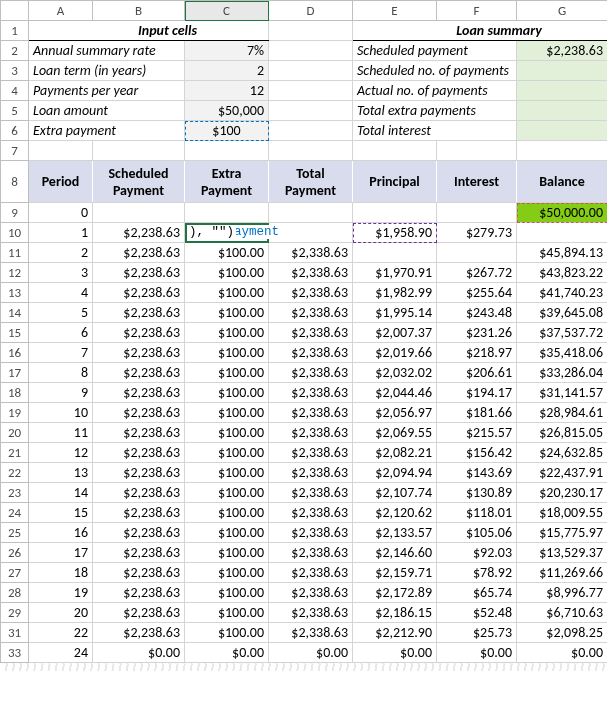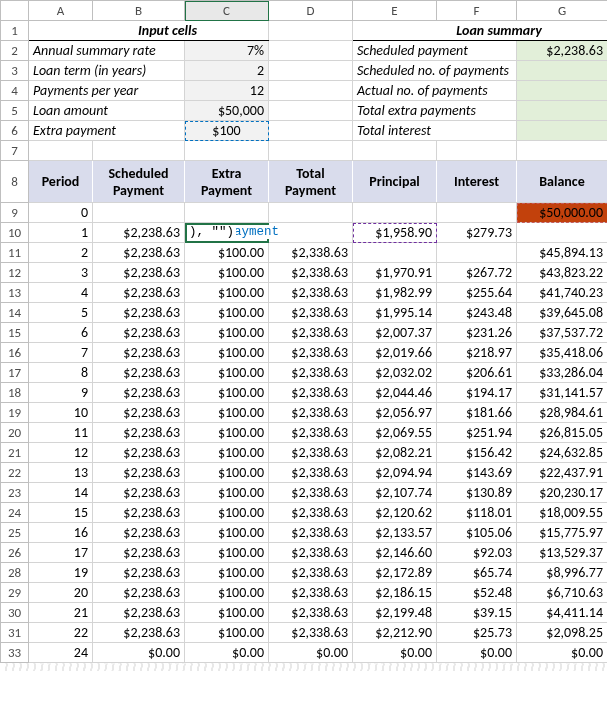--- a/index.html
+++ b/index.html
@@ -73,21 +73,21 @@
     text-align: center;
     vertical-align: middle;
     height: 42px;
     white-space: normal;
     border: 1px solid #fff;
     border-top: 1px solid #d4d4d4;
     border-bottom: 1px solid #d4d4d4;
     margin-left: 24px;
   }
   .start-balance {
-    background: #c2410c;
+    background: #84cc16;
     text-align: right;
     outline: 1.5px dashed #c55a5a;
     outline-offset: -1px;
   }
   .formula-cell {
     outline: 2px solid #217346;
     outline-offset: -2px;
     font-family: Consolas, "Courier New", monospace;
     font-size: 12.5px;
     white-space: nowrap;
@@ -350,21 +350,21 @@
         <td class="num">$181.66</td>
         <td class="num">$28,984.61</td>
       </tr>
       <tr>
         <th class="rowh">20</th>
         <td class="num">11</td>
         <td class="num">$2,238.63</td>
         <td class="num">$100.00</td>
         <td class="num">$2,338.63</td>
         <td class="num">$2,069.55</td>
-        <td class="num">$251.94</td>
+        <td class="num">$215.57</td>
         <td class="num">$26,815.05</td>
       </tr>
       <tr>
         <th class="rowh">21</th>
         <td class="num">12</td>
         <td class="num">$2,238.63</td>
         <td class="num">$100.00</td>
         <td class="num">$2,338.63</td>
         <td class="num">$2,082.21</td>
         <td class="num">$156.42</td>
@@ -414,50 +414,50 @@
         <th class="rowh">26</th>
         <td class="num">17</td>
         <td class="num">$2,238.63</td>
         <td class="num">$100.00</td>
         <td class="num">$2,338.63</td>
         <td class="num">$2,146.60</td>
         <td class="num">$92.03</td>
         <td class="num">$13,529.37</td>
       </tr>
       <tr>
+        <th class="rowh">27</th>
+        <td class="num">18</td>
+        <td class="num">$2,238.63</td>
+        <td class="num">$100.00</td>
+        <td class="num">$2,338.63</td>
+        <td class="num">$2,159.71</td>
+        <td class="num">$78.92</td>
+        <td class="num">$11,269.66</td>
+      </tr>
+      <tr>
         <th class="rowh">28</th>
         <td class="num">19</td>
         <td class="num">$2,238.63</td>
         <td class="num">$100.00</td>
         <td class="num">$2,338.63</td>
         <td class="num">$2,172.89</td>
         <td class="num">$65.74</td>
         <td class="num">$8,996.77</td>
       </tr>
       <tr>
         <th class="rowh">29</th>
         <td class="num">20</td>
         <td class="num">$2,238.63</td>
         <td class="num">$100.00</td>
         <td class="num">$2,338.63</td>
         <td class="num">$2,186.15</td>
         <td class="num">$52.48</td>
         <td class="num">$6,710.63</td>
       </tr>
       <tr>
-        <th class="rowh">30</th>
-        <td class="num">21</td>
-        <td class="num">$2,238.63</td>
-        <td class="num">$100.00</td>
-        <td class="num">$2,338.63</td>
-        <td class="num">$2,199.48</td>
-        <td class="num">$39.15</td>
-        <td class="num">$4,411.14</td>
-      </tr>
-      <tr>
         <th class="rowh">31</th>
         <td class="num">22</td>
         <td class="num">$2,238.63</td>
         <td class="num">$100.00</td>
         <td class="num">$2,338.63</td>
         <td class="num">$2,212.90</td>
         <td class="num">$25.73</td>
         <td class="num">$2,098.25</td>
       </tr>
       <tr>

